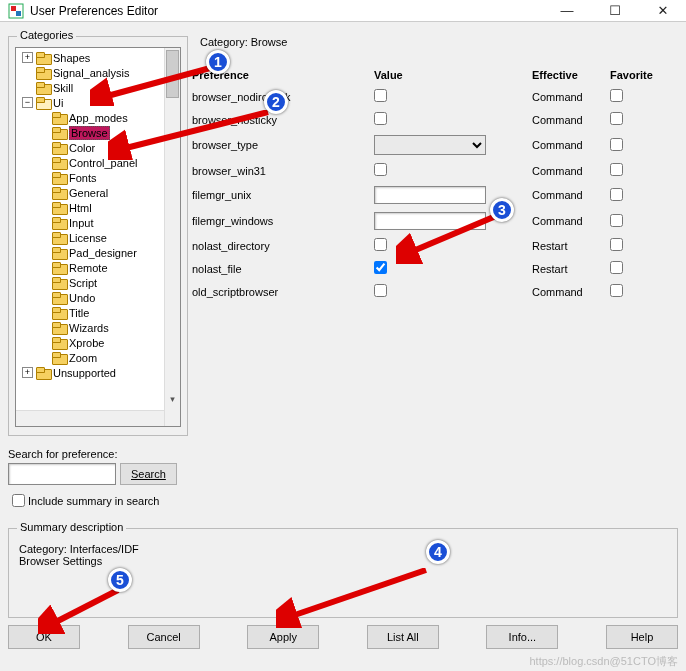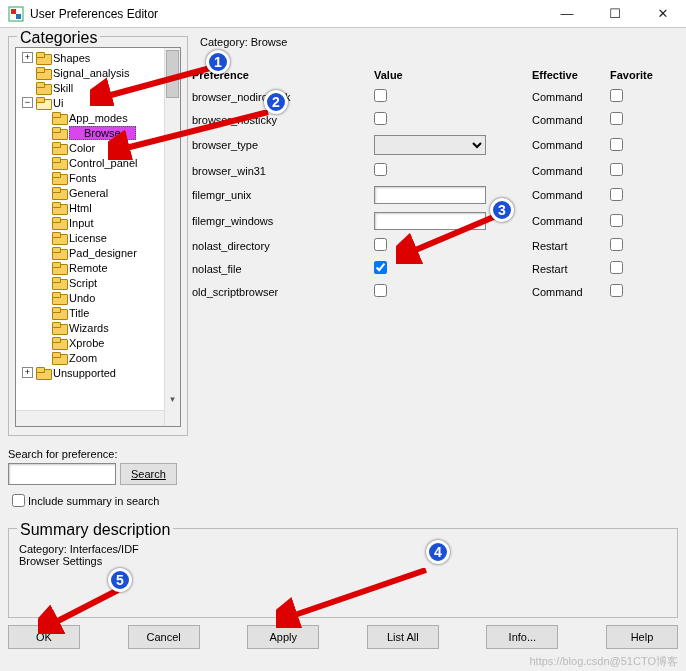--- a/index.html
+++ b/index.html
@@ -1,35 +1,35 @@
 <!DOCTYPE html>
 <html><head>
 <meta charset="utf-8">
 <style>
 * { box-sizing: border-box; font-family: Tahoma, Arial, sans-serif; font-size: 11px; }
 body { margin: 0; background: #f0f0f0; width: 686px; height: 671px; position: relative; }
-.titlebar { background: #fff; height: 28px; border-bottom: 1px solid #ccc; display: flex; align-items: center; padding: 0 8px; }
+.titlebar { background: #fff; height: 22px; border-bottom: 1px solid #ccc; display: flex; align-items: center; padding: 0 8px; }
 .titlebar .icon { width: 16px; height: 16px; margin-right: 6px; }
 .titlebar .title { flex: 1; font-size: 12px; }
 .titlebar .winbtns { display: flex; gap: 18px; }
 .titlebar .winbtns span { width: 30px; text-align: center; font-size: 13px; color: #222; cursor: pointer; }
 .content { position: absolute; top: 28px; left: 0; right: 0; bottom: 0; padding: 8px; }
 .fieldset { border: 1px solid #bbb; position: absolute; background: #f0f0f0; }
-.fieldset > .legend { position: absolute; top: -8px; left: 8px; background: #f0f0f0; padding: 0 3px; font-size: 16px; }
+.fieldset > .legend { position: absolute; top: -8px; left: 8px; background: #f0f0f0; padding: 0 3px; font-size: 11px; }
 .cat-fs { left: 8px; top: 8px; width: 180px; height: 400px; }
 .tree { position: absolute; left: 6px; top: 10px; right: 6px; bottom: 8px; border: 1px solid #888; background: #fff; overflow: hidden; }
 .tree-inner { padding: 2px; }
 .tree-row { display: flex; align-items: center; height: 15px; white-space: nowrap; }
 .exp { width: 11px; height: 11px; border: 1px solid #888; display: inline-flex; align-items: center; justify-content: center; font-size: 9px; line-height: 1; margin-right: 3px; cursor: pointer; background:#fff; }
 .folder { width: 14px; height: 11px; display: inline-block; margin-right: 3px; position: relative; }
 .folder::before { content:""; position:absolute; left:0; top:2px; width:14px; height:9px; background:#f5d060; border:1px solid #b08000; border-radius:1px; }
 .folder::after { content:""; position:absolute; left:0; top:0; width:7px; height:4px; background:#f5d060; border:1px solid #b08000; border-radius:1px 1px 0 0; }
 .folder.open::before { background:#fff0c0; }
 .tree-label { cursor: pointer; }
-.tree-label.sel { background:#d946ef; border:1px dotted #555; padding:0 14px; }
+.tree-label.sel { background:#be185d; border:1px dotted #555; padding:0 1px; }
 .ind0 { padding-left: 4px; }
 .ind1 { padding-left: 20px; }
 .spacer-exp { width:11px; display:inline-block; margin-right:3px; }
 .scrollv { position:absolute; right:0; top:0; bottom:0; width:16px; background:#f0f0f0; border-left:1px solid #ddd; }
 .scrollv .thumb { position:absolute; left:1px; right:1px; top:2px; height:48px; background:#cdcdcd; border:1px solid #aaa; }
 .scrollv .arr { position:absolute; left:0; right:0; height:16px; text-align:center; font-size:9px; color:#555; }
 .scrollh { position:absolute; left:0; right:16px; bottom:0; height:16px; background:#f0f0f0; border-top:1px solid #ddd; }
 
 .catlabel { position:absolute; left:200px; top:8px; }
 .prefs { position:absolute; left:184px; top:36px; right:8px; }

